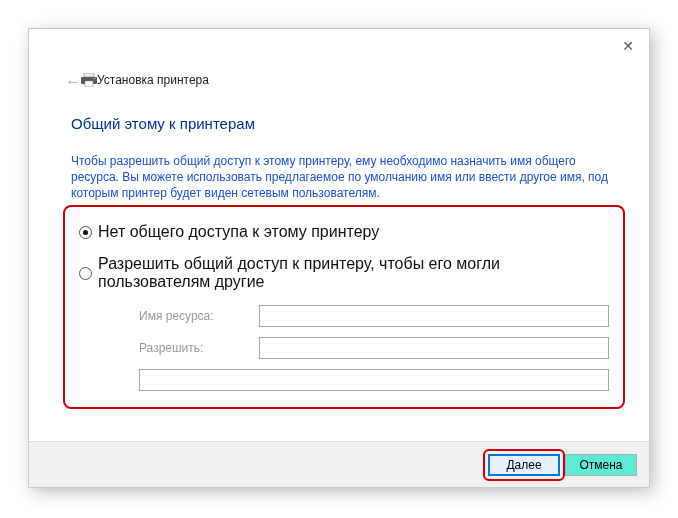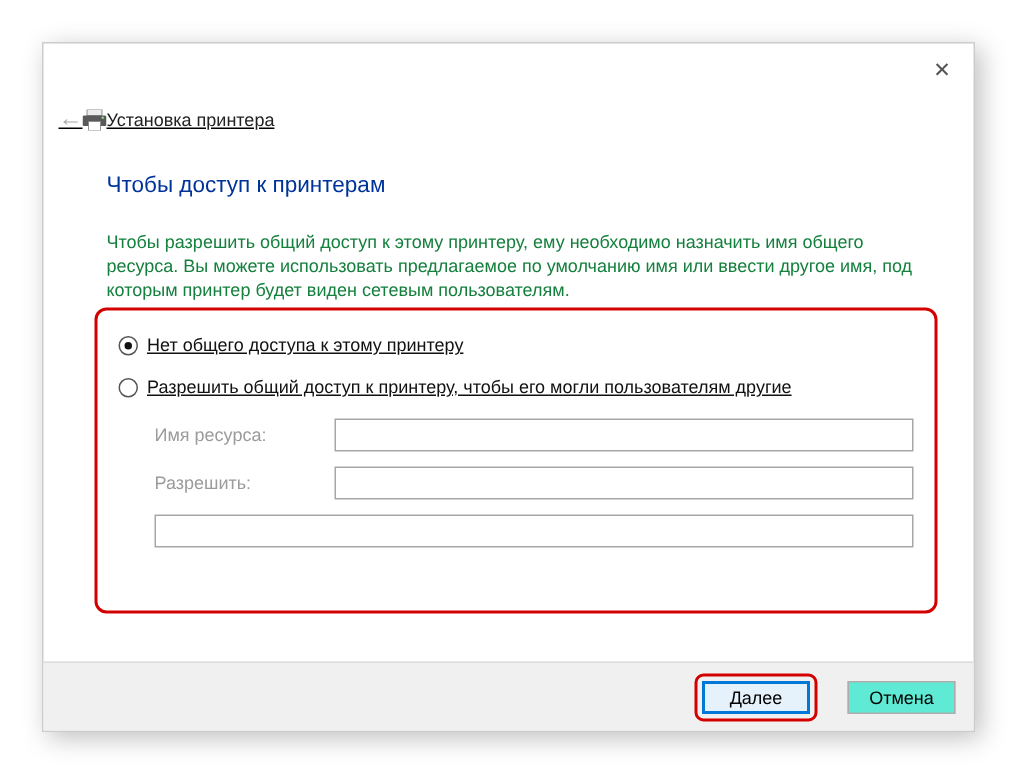--- a/index.html
+++ b/index.html
@@ -29,25 +29,24 @@
       height: 14px;
       cursor: pointer;
       color: #555;
       font-size: 14px;
       line-height: 14px;
       text-align: center;
     }
     .close-btn::before { content: "✕"; }
     .header {
       position: absolute;
-      left: 10px;
+      left: 36px;
       top: 42px;
       display: flex;
       align-items: center;
-      text-decoration: underline;
     }
     .back-arrow {
       color: #aaa;
       font-size: 16px;
       cursor: default;
     }
     .back-arrow::before { content: "←"; }
     .printer-icon svg { display: block; }
     .header-title {
       color: #222;
@@ -58,42 +57,41 @@
       left: 42px;
       top: 86px;
       color: #003399;
       font-size: 15px;
     }
     .description {
       position: absolute;
       left: 42px;
       top: 124px;
       width: 548px;
-      color: #15803d;
+      color: #1d4ed8;
       font-size: 12px;
       line-height: 1.35;
     }
     .options-area {
       position: absolute;
       left: 34px;
       top: 176px;
       width: 562px;
       height: 204px;
       border: 2.5px solid #d40000;
       border-radius: 8px;
       padding: 16px 14px 14px 14px;
     }
     .radio-row {
       display: flex;
       align-items: center;
       gap: 6px;
       margin-bottom: 14px;
-      font-size: 12px;
+      font-size: 16px;
       color: #111;
-      text-decoration: underline;
     }
     .radio {
       width: 13px;
       height: 13px;
       border: 1px solid #555;
       border-radius: 50%;
       position: relative;
       cursor: pointer;
       flex-shrink: 0;
     }
@@ -108,20 +106,21 @@
       border-radius: 50%;
     }
     .field-rows {
       margin-top: 12px;
       margin-left: 24px;
     }
     .field-row {
       display: flex;
       align-items: center;
       margin-bottom: 10px;
+      margin-left: 36px;
     }
     .field-label {
       width: 120px;
       color: #9b9b9b;
       font-size: 12px;
     }
     .field-input {
       flex: 1;
       height: 22px;
       border: 1px solid #a7a7a7;
@@ -134,21 +133,21 @@
       left: 0;
       right: 0;
       bottom: 0;
       height: 46px;
       border-top: 1px solid #dcdcdc;
       background: #f0f0f0;
       display: flex;
       align-items: center;
       justify-content: flex-end;
       padding-right: 12px;
-      gap: 20px;
+      gap: 0;
       margin-top: 45px;
     }
     .next-btn-wrap {
       border: 2.5px solid #d40000;
       border-radius: 6px;
       padding: 3px;
     }
     .btn {
       min-width: 72px;
       height: 22px;
@@ -176,21 +175,21 @@
       <svg width="16" height="14" viewBox="0 0 16 14">
         <rect x="3" y="0" width="10" height="4" fill="#ececec" stroke="#888" stroke-width="0.6"></rect>
         <rect x="0" y="4" width="16" height="7" rx="1" fill="#5a5a5a"></rect>
         <rect x="4" y="8" width="8" height="6" fill="#fff" stroke="#888" stroke-width="0.6"></rect>
         <circle cx="13.5" cy="5.5" r="0.8" fill="#7fe07f"></circle>
       </svg>
     </span>
     <span class="header-title">Установка принтера</span>
   </div>
 
-  <div class="main-title">Чтобы доступ к принтерам</div>
+  <div class="main-title">Общий этому к принтерам</div>
 
   <div class="description">Чтобы разрешить общий доступ к этому принтеру, ему необходимо назначить имя общего ресурса. Вы можете использовать предлагаемое по умолчанию имя или ввести другое имя, под которым принтер будет виден сетевым пользователям.</div>
 
   <div class="options-area">
 
     <div class="radio-row">
       <span class="radio checked"></span>
       <span>Нет общего доступа к этому принтеру</span>
     </div>
 

